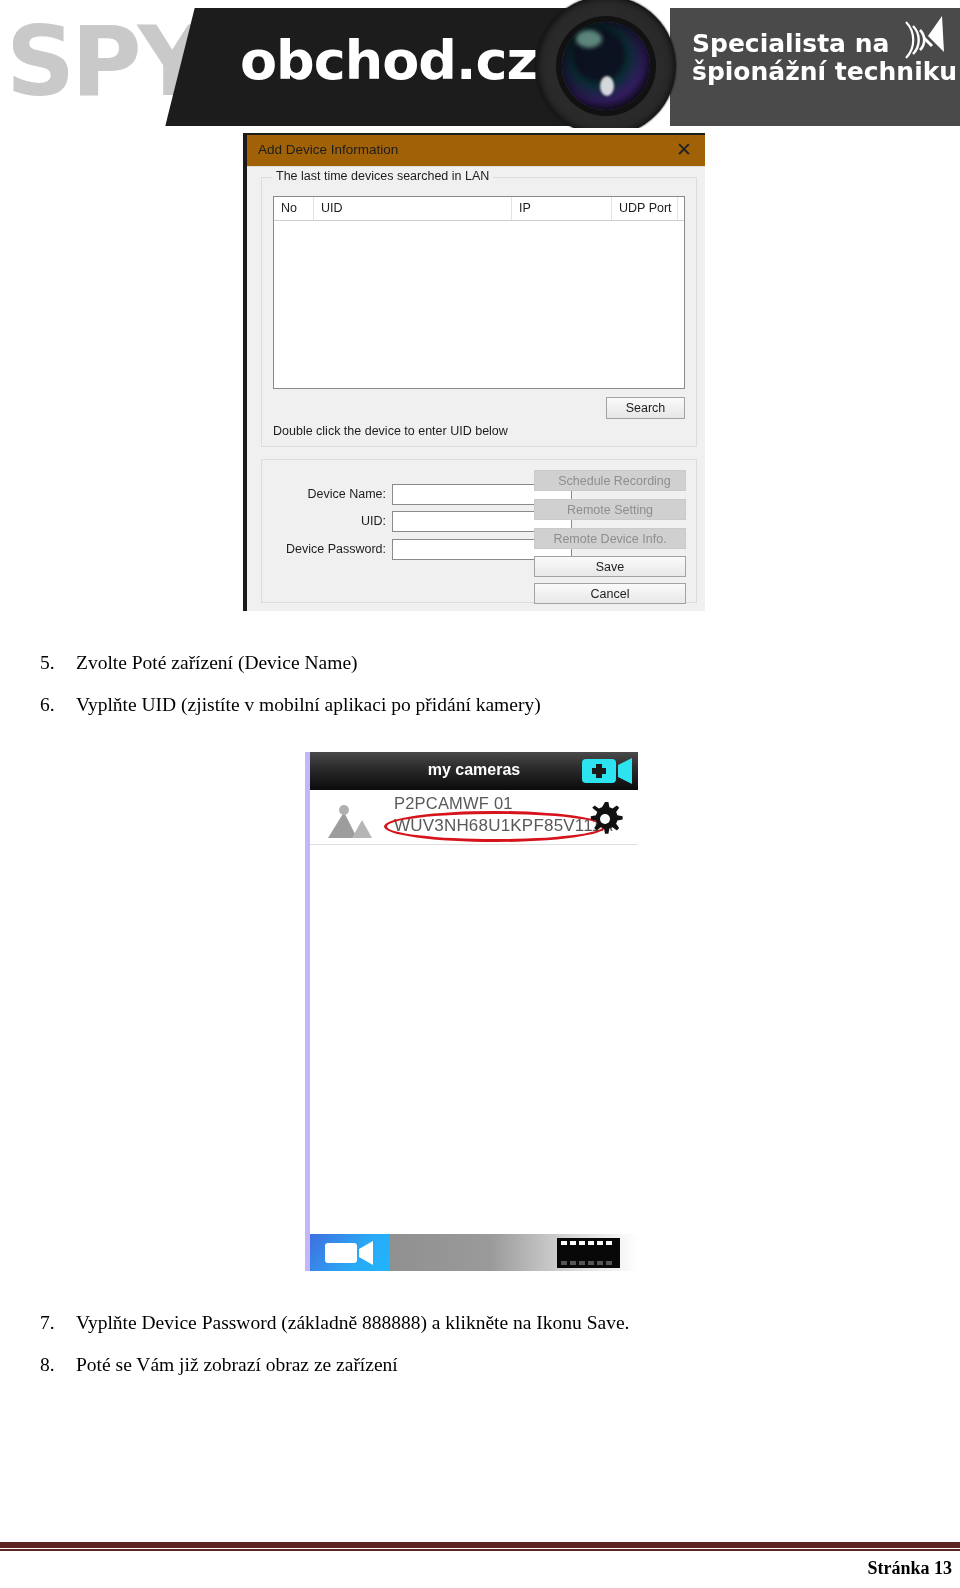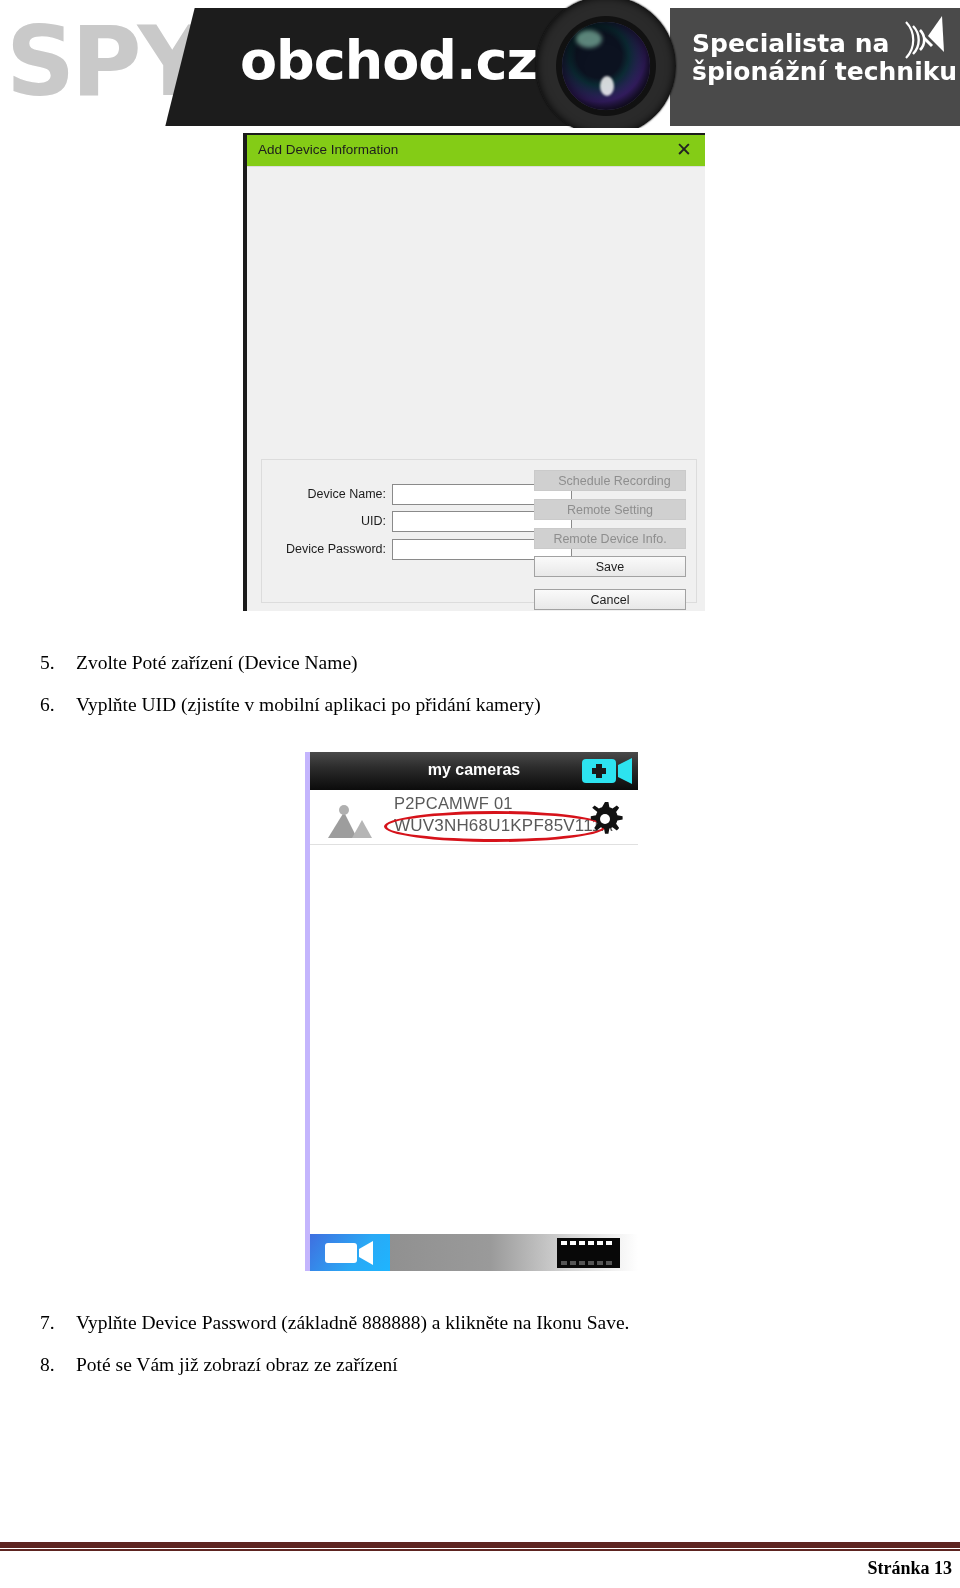--- a/index.html
+++ b/index.html
@@ -75,21 +75,21 @@
 
   
   #dialog {
     position: absolute; left: 243px; top: 133px; width: 462px; height: 478px;
     background: #f0f0f0;
     border-left: 4px solid #1b1b1b;
     border-top: 2px solid #1b1b1b;
     font-family: "Liberation Sans", sans-serif;
   }
   #dialog-titlebar {
-    position: relative; height: 32px; background: #84cc16;
+    position: relative; height: 32px; background: #a16207;
     border-bottom: 1px solid #dcdcdc;
   }
   #dialog-title {
     position: absolute; left: 11px; top: 7px;
     font-size: 13.5px; color: #1d1d1d;
   }
   #dialog-close {
     position: absolute; right: 10px; top: 4px; width: 22px; height: 22px;
     color: #222; font-size: 19px; line-height: 21px; text-align: center;
     cursor: pointer;
@@ -249,36 +249,52 @@
       <path d="M8 8 a26 26 0 0 1 0 36" stroke="#ffffff" stroke-width="2.2" fill="none"></path>
     </svg>
   </div>
 
   <div id="dialog">
     <div id="dialog-titlebar">
       <div id="dialog-title">Add Device Information</div>
       <div id="dialog-close">✕</div>
     </div>
 
+    <div class="grp" id="grp-lan">
+      <div class="grp-legend">The last time devices searched in LAN</div>
+
+      <div id="device-table">
+        <div id="table-head">
+          <div class="th c0">No</div>
+          <div class="th c1">UID</div>
+          <div class="th c2">IP</div>
+          <div class="th c3">UDP Port</div>
+        </div>
+        <div id="table-body"></div>
+      </div>
+
+      <div id="btn-search">Search</div>
+      <div id="hint-dblclick">Double click the device to enter UID below</div>
+    </div>
 
     <div class="grp" id="grp-form">
       <div class="fld-label" style="left:8px; top:27px; width:116px;">Device Name:</div>
       <input class="fld-input" style="left: 130px; top: 24px; width: 180px;" value="" placeholder="">
 
       <div class="fld-label" style="left:8px; top:54px; width:116px;">UID:</div>
       <input class="fld-input" style="left: 130px; top: 51px; width: 180px;" value="" placeholder="">
 
       <div class="fld-label" style="left:2px; top:82px; width:122px;">Device Password:</div>
       <input class="fld-input" style="left: 130px; top: 79px; width: 180px;" type="text" value="" placeholder="">
 
       <div class="sidebtn disabled" style="left:272px; top:10px;padding-left:9px;">Schedule Recording</div>
       <div class="sidebtn disabled" style="left:272px; top:39px;">Remote Setting</div>
       <div class="sidebtn disabled" style="left:272px; top:68px;text-align:center;">Remote Device Info.</div>
       <div class="sidebtn enabled" style="left:272px; top:96px;">Save</div>
-      <div class="sidebtn enabled" style="left:272px; top:129px;text-align:right;">Cancel</div>
+      <div class="sidebtn enabled" style="left:272px; top:123px;text-align:right;">Cancel</div>
     </div>
   </div>
 
   <div class="step" style="left:40px; top:652px;">
     <span class="num">5.</span><span>Zvolte Poté zařízení (Device Name)</span>
   </div>
   <div class="step" style="left:40px; top:694px;">
     <span class="num">6.</span><span>Vyplňte UID (zjistíte v mobilní aplikaci po přidání kamery)</span>
   </div>
 

